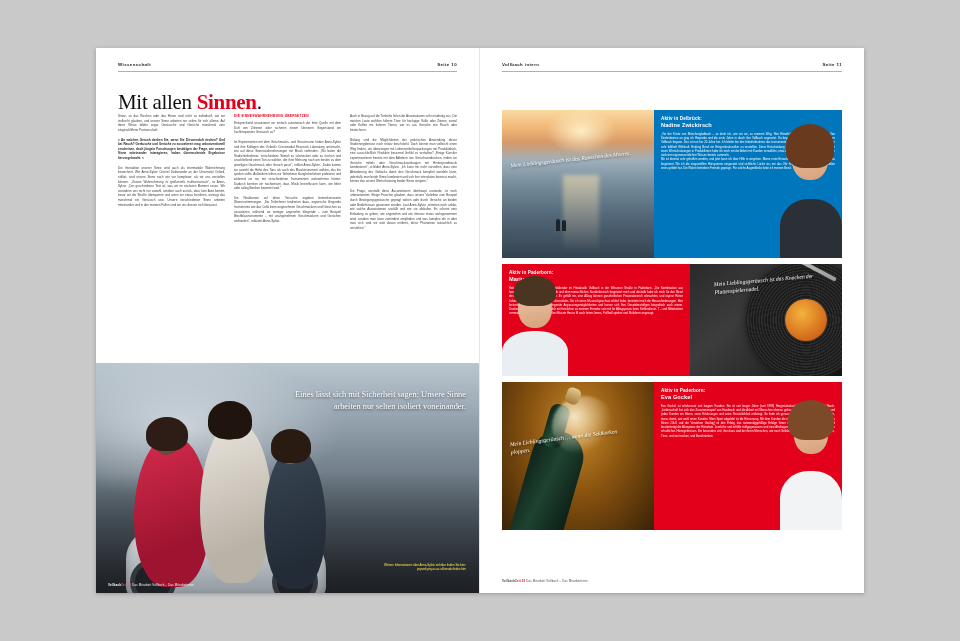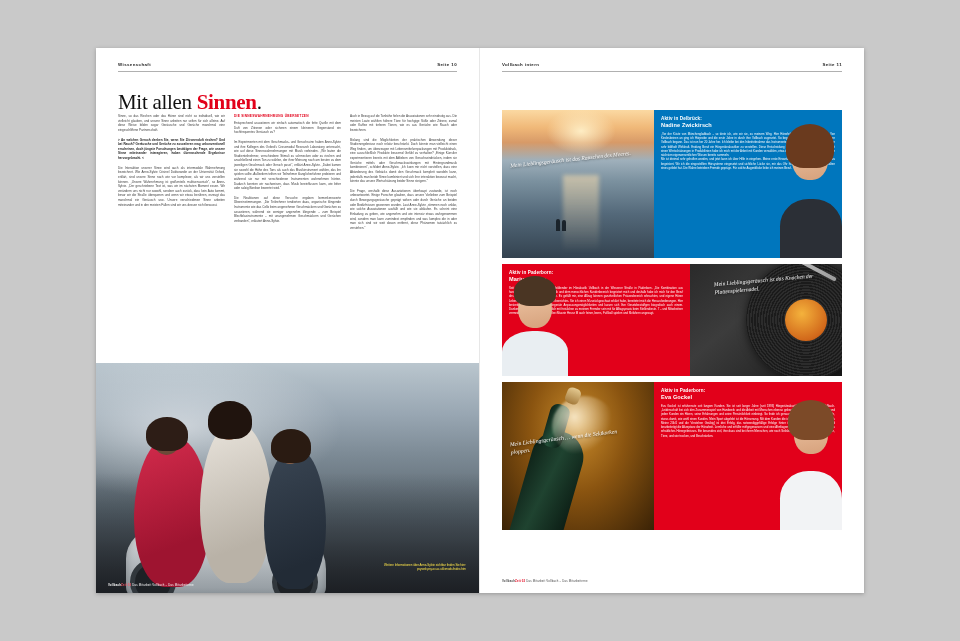--- a/index.html
+++ b/index.html
@@ -394,20 +394,21 @@
         <div class="fig fig-a"></div>
         <div class="fig-a-head"></div>
         <div class="fig-a-hair"></div>
         <div class="fig fig-b"></div>
         <div class="fig-b-head"></div>
         <div class="fig-b-hair"></div>
         <div class="fig fig-c"></div>
         <div class="fig-c-head"></div>
         <div class="fig-c-hair"></div>
 
+        <div class="photo-quote">Eines lässt sich mit Sicherheit sagen: Unsere Sinne arbeiten nur selten isoliert voneinander.</div>
         <div class="photo-note">Weitere Informationen über Anne-Sylvie sichtbar finden Sie hier: psyweb.psy.ox.ac.uk/vmodc/index.htm</div>
         <div class="photo-credit">
           <b>Vollbach</b><span class="red">Zeit 02</span>
           <span>Das Mitarbeit Vollbach – Das Mitarbeiterne</span>
         </div>
       </div>
     </div>
 
     <div class="page right">
 

